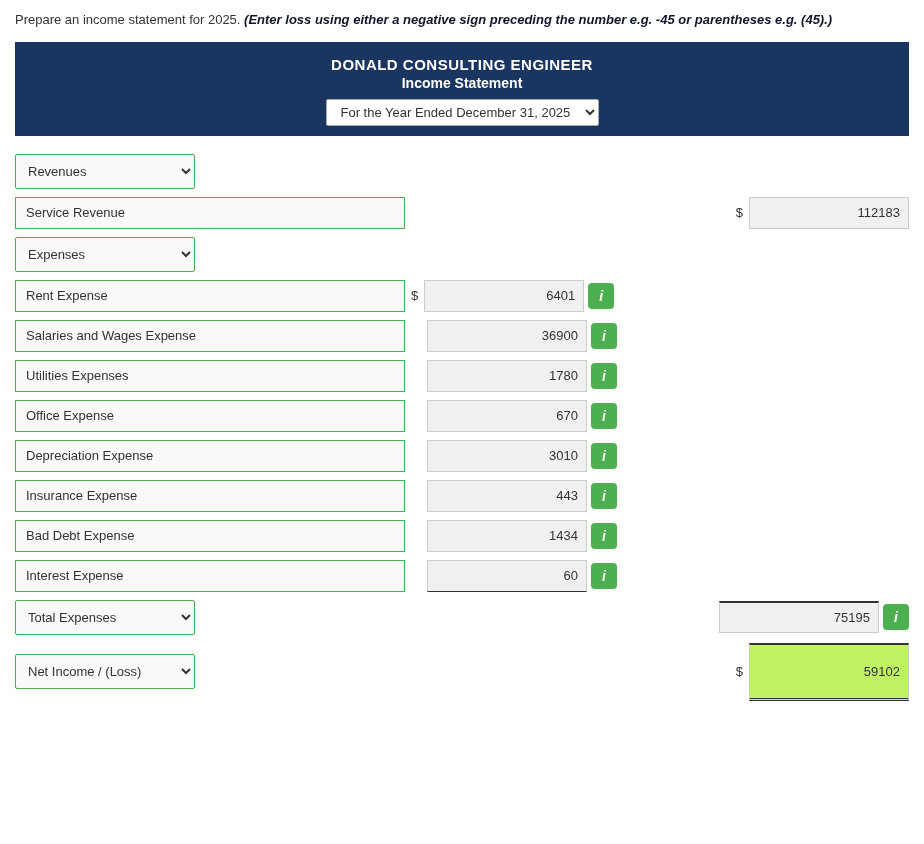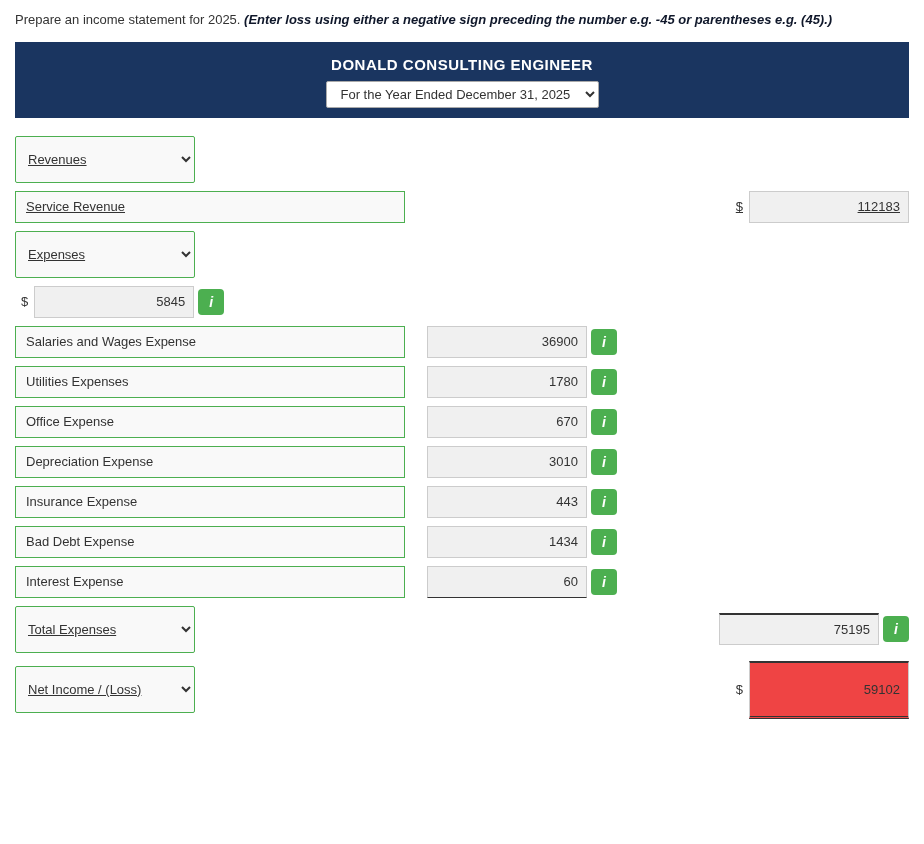--- a/index.html
+++ b/index.html
@@ -51,25 +51,24 @@
     }
     .section-row {
       display: flex;
       align-items: center;
       margin-bottom: 8px;
     }
     .section-select {
       border: 1px solid #4caf50;
       background: #f9f9f9;
       color: #333;
-      padding: 14px 8px;
+      padding: 8px 8px;
       font-size: 13px;
       min-width: 180px;
       border-radius: 2px;
-      text-decoration: underline;
     }
     .line-row {
       display: flex;
       align-items: center;
       margin-bottom: 8px;
     }
     .label-box {
       border: 1px solid #4caf50;
       background: #f9f9f9;
       color: #333;
@@ -111,21 +110,20 @@
       margin-left: 4px;
       display: flex;
       align-items: center;
       justify-content: center;
       flex-shrink: 0;
     }
     .revenue-row {
       display: flex;
       align-items: center;
       margin-bottom: 8px;
-      text-decoration: underline;
     }
     .revenue-label {
       width: 390px;
       border: 1px solid #4caf50;
       background: #f9f9f9;
       padding: 6px 10px;
       font-size: 13px;
       min-height: 32px;
       display: flex;
       align-items: center;
@@ -149,21 +147,21 @@
       text-align: right;
       font-size: 13px;
       min-height: 32px;
       display: flex;
       align-items: center;
       justify-content: flex-end;
       border-top: 2px solid #333;
     }
     .net-value-box {
       border: 1px solid #ccc;
-      background: #ef4444;
+      background: #bef264;
       padding: 19px 8px;
       min-width: 160px;
       text-align: right;
       font-size: 13px;
       min-height: 32px;
       display: flex;
       align-items: center;
       justify-content: flex-end;
       border-top: 2px solid #333;
       border-bottom: 3px double #333;
@@ -177,20 +175,21 @@
 </head>
 <body>
 
 <p class="instructions">
   <span>Prepare an income statement for 2025.</span>
   <span class="italic-red">(Enter loss using either a negative sign preceding the number e.g. -45 or parentheses e.g. (45).)</span>
 </p>
 
 <div class="header-box">
   <div class="company-name">DONALD CONSULTING ENGINEER</div>
+  <div class="statement-type">Income Statement</div>
   <div class="period-row">
     <select class="period-select"><option>For the Year Ended December 31, 2025</option></select>
   </div>
 </div>
 
 <div class="section-row">
   <select class="section-select"><option>Revenues</option></select>
 </div>
 
 <div class="revenue-row">
@@ -200,22 +199,23 @@
     <div class="value-box">112183</div>
   </div>
 </div>
 
 <div class="section-row expenses-section">
   <select class="section-select"><option>Expenses</option></select>
 </div>
 
 <div id="expense-lines-container">
     <div class="line-row">
+      <div class="label-box">Rent Expense</div>
       <span class="dollar-sign">$</span>
-      <div class="value-box">5845</div>
+      <div class="value-box">6401</div>
       <button class="info-btn">i</button>
     </div>
     <div class="line-row">
       <div class="label-box">Salaries and Wages Expense</div>
       <span style="width: 22px; display: inline-block;"></span>
       <div class="value-box">36900</div>
       <button class="info-btn">i</button>
     </div>
     <div class="line-row">
       <div class="label-box">Utilities Expenses</div>

